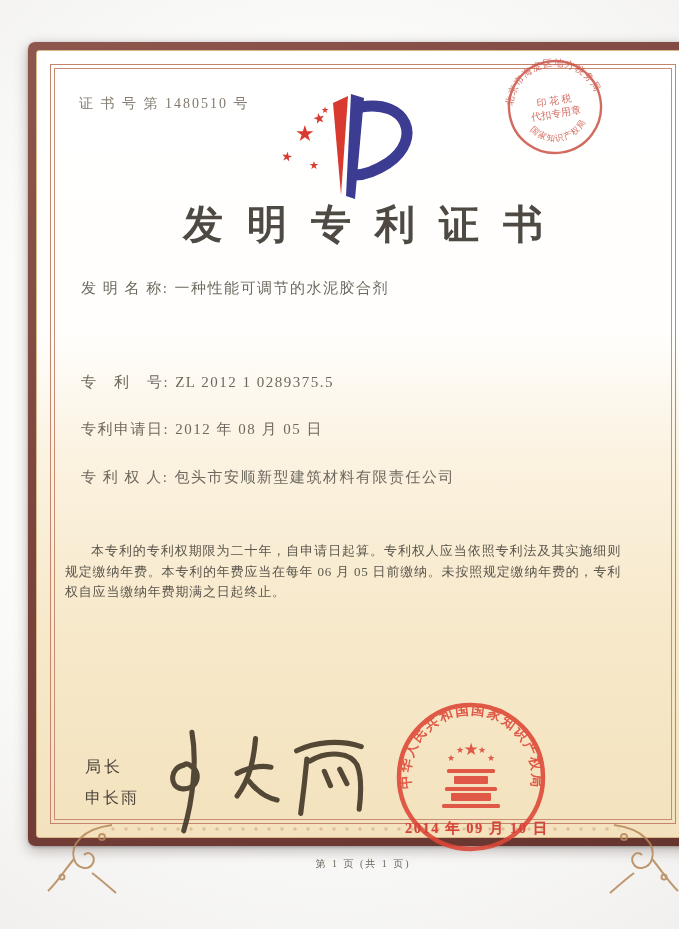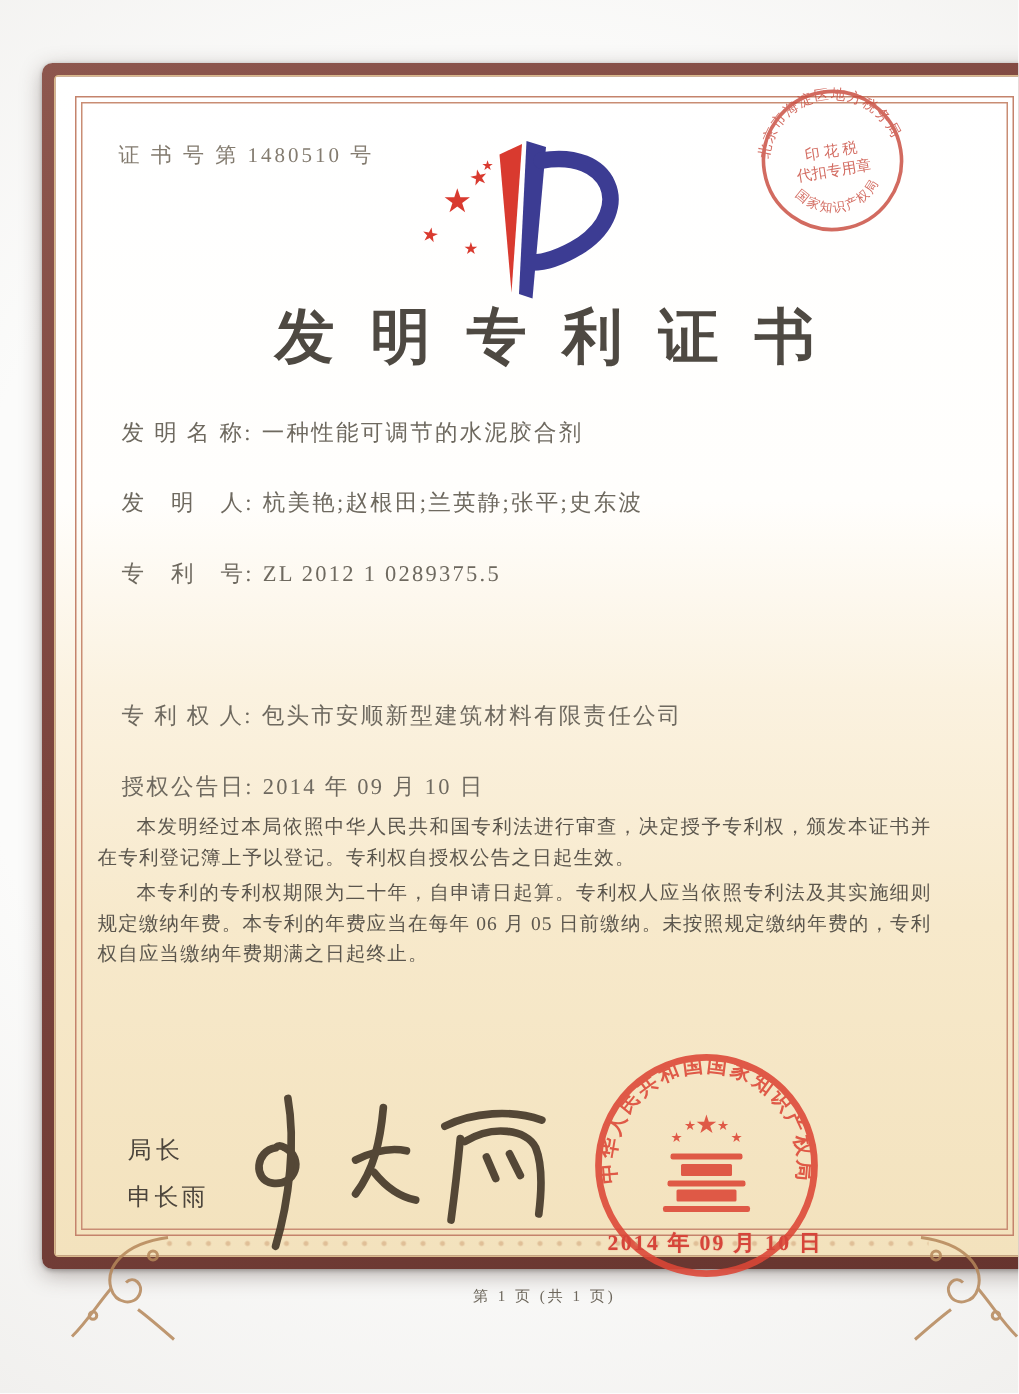--- a/index.html
+++ b/index.html
@@ -130,35 +130,31 @@
         </text>
         <text x="50" y="47" font-size="10" fill="#c94b3e" text-anchor="middle">印 花 税</text>
         <text x="50" y="60" font-size="10" fill="#c94b3e" text-anchor="middle">代扣专用章</text>
       </svg>
 
       <div class="title">发明专利证书</div>
 
       <div class="field" style="top:228px">
         <span class="flabel">发 明 名 称:</span><span class="fvalue">一种性能可调节的水泥胶合剂</span>
       </div>
-      <div class="field" style="top:275px">
-        <span class="flabel">发　明　人:</span><span class="fvalue">杭美艳;赵根田;兰英静;张平;史东波</span>
-      </div>
       <div class="field" style="top:322px">
         <span class="flabel">专　利　号:</span><span class="fvalue">ZL 2012 1 0289375.5</span>
       </div>
+      <div class="field" style="top:369px">
+        <span class="flabel">专利申请日:</span><span class="fvalue">2012 年 08 月 05 日</span>
+      </div>
       <div class="field" style="top:417px">
         <span class="flabel">专 利 权 人:</span><span class="fvalue">包头市安顺新型建筑材料有限责任公司</span>
       </div>
-      <div class="field" style="top:464px">
-        <span class="flabel">授权公告日:</span><span class="fvalue">2014 年 09 月 10 日</span>
-      </div>
 
       <div class="body-text">
-        <p>本发明经过本局依照中华人民共和国专利法进行审查，决定授予专利权，颁发本证书并在专利登记簿上予以登记。专利权自授权公告之日起生效。</p>
         <p>本专利的专利权期限为二十年，自申请日起算。专利权人应当依照专利法及其实施细则规定缴纳年费。本专利的年费应当在每年 06 月 05 日前缴纳。未按照规定缴纳年费的，专利权自应当缴纳年费期满之日起终止。</p>
       </div>
 
       <div class="issuer-title">局长</div>
       <div class="issuer-name">申长雨</div>
 
       <svg class="autograph" viewBox="0 0 230 115" aria-hidden="true">
         <g fill="none" stroke="#463a2b" stroke-width="5" stroke-linecap="round" opacity="0.92">
           <path d="M 28 44 C 15 46 13 65 26 67 C 41 69 47 51 34 44 C 31 42 29 43 28 44"></path>
           <path d="M 36 12 C 41 40 37 78 28 108"></path>

